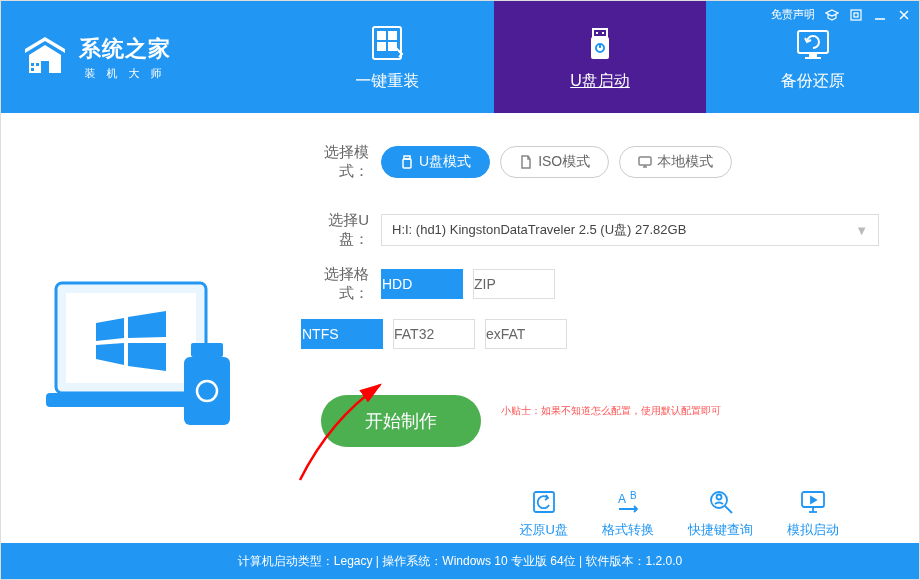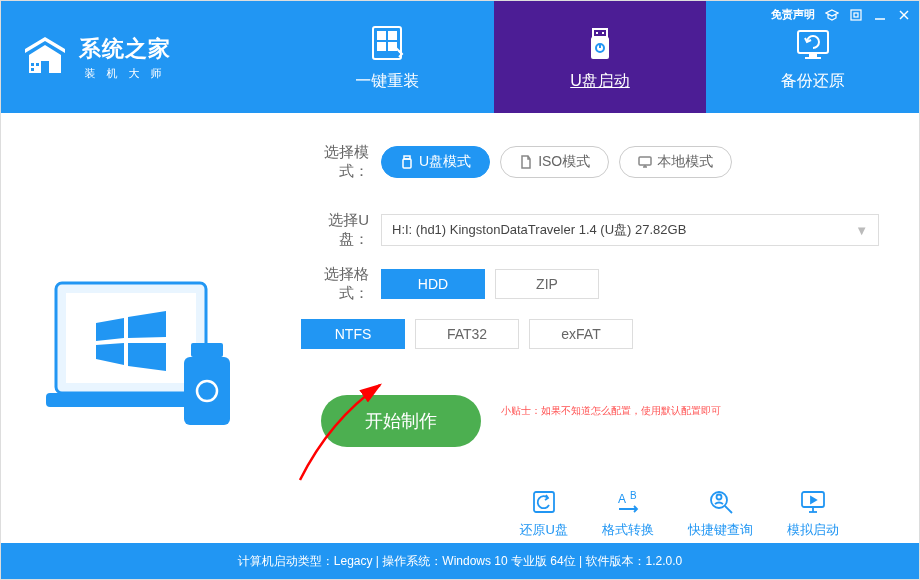--- a/index.html
+++ b/index.html
@@ -11,36 +11,36 @@
 .logo-text { color: #fff; }
 .logo-title { font-size: 22px; font-weight: bold; letter-spacing: 1px; }
 .logo-sub { font-size: 11px; letter-spacing: 4px; margin-top: 2px; text-align: center; }
 
 .tabs { display: flex; flex: 1; }
 .tab { flex: 1; display: flex; flex-direction: column; align-items: center; justify-content: center; cursor: pointer; color: #fff; position: relative; }
 .tab.active { background: #4c1d95; text-decoration: underline; }
 .tab-icon { width: 40px; height: 40px; margin-bottom: 8px; display: flex; align-items: center; justify-content: center; }
 .tab-label { font-size: 16px; }
 
-.win-controls { position: absolute; top: 6px; right: 8px; display: flex; align-items: center; gap: 10px; color: #fff; font-size: 11px; font-weight: bold; }
+.win-controls { position: absolute; top: 6px; right: 8px; display: flex; align-items: center; gap: 10px; color: #fff; font-size: 11px; }
 .win-controls > * { cursor: pointer; }
 .win-btn { width: 14px; height: 14px; display: inline-flex; align-items: center; justify-content: center; }
 
 .main { display: flex; height: 430px; }
 .left-panel { width: 280px; display: flex; align-items: center; justify-content: center; padding-top: 60px; }
 .right-panel { flex: 1; padding: 30px 40px 10px 20px; }
 
 .row { display: flex; align-items: center; margin-bottom: 16px; }
 .row-label { width: 80px; color: #666; font-size: 15px; text-align: right; padding-right: 12px; }
 .pill-btn { border: 1px solid #ccc; border-radius: 18px; padding: 6px 18px; margin-right: 10px; font-size: 14px; color: #666; cursor: pointer; display: inline-flex; align-items: center; gap: 5px; background: #fff; }
 .pill-btn.active { background: #2196f3; color: #fff; border-color: #2196f3; }
 .pill-btn.active .msvg { stroke: #fff; }
 .msvg { stroke: #888; }
 
-.rect-btn { border: 1px solid #ddd; padding: 6px 0; width: 104px; text-align: center; margin-right: 10px; font-size: 14px; color: #666; cursor: pointer; background: #fff; }
+.rect-btn { border: 1px solid #ddd; padding: 6px 0; width: 82px; margin-right: 10px; font-size: 14px; color: #666; cursor: pointer; background: #fff; }
 .rect-btn.active { background: #2196f3; color: #fff; border-color: #2196f3; }
 
 .usb-select { flex: 1; border: 1px solid #ddd; padding: 6px 10px; font-size: 13px; color: #444; background: #fff; cursor: pointer; display: flex; justify-content: space-between; align-items: center; font-family: monospace; }
 .dropdown-arrow { color: #bbb; }
 
 .start-btn { background: #4caf50; color: #fff; border: none; border-radius: 28px; padding: 14px 44px; font-size: 18px; cursor: pointer; margin-left: 20px; margin-top: 20px; }
 .tip { color: #ff5252; font-size: 10px; margin-left: 20px; }
 
 .bottom-actions { display: flex; justify-content: flex-end; gap: 34px; padding: 10px 40px 0 0; margin-top: 30px; }
 .action-item { display: flex; flex-direction: column; align-items: center; color: #2196f3; font-size: 13px; cursor: pointer; }
@@ -176,21 +176,21 @@
             <line x1="5" y1="12" x2="9" y2="12"></line>
             <line x1="7" y1="10" x2="7" y2="12"></line>
           </svg>
         <span>本地模式</span>
       </div>
     </div>
 
     <div class="row" style="margin-top:30px">
       <div class="row-label">选择U盘：</div>
       <div class="usb-select">
-        <span>H:I: (hd1) KingstonDataTraveler 1.4 (U盘) 27.82GB</span>
+        <span>H:I: (hd1) KingstonDataTraveler 2.5 (U盘) 27.82GB</span>
         <span class="dropdown-arrow">▼</span>
       </div>
     </div>
 
     <div class="row">
       <div class="row-label">选择格式：</div>
       <div class="rect-btn active">HDD</div>
       <div class="rect-btn">ZIP</div>
     </div>
 

